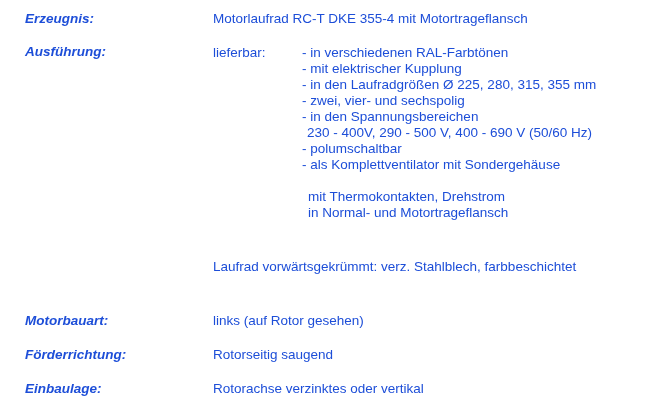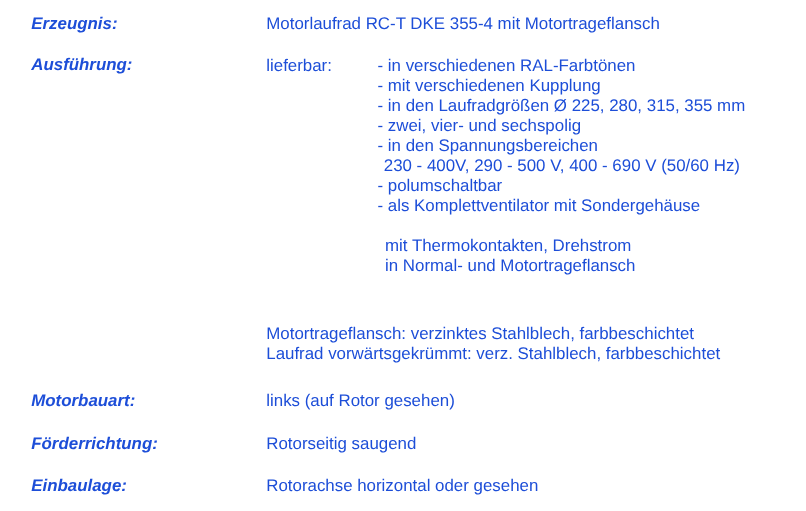--- a/index.html
+++ b/index.html
@@ -44,42 +44,41 @@
 
   <div class="abs field-label" style="top:11px;">Erzeugnis:</div>
   <div class="abs content" style="top:11px;">Motorlaufrad RC-T DKE 355-4 mit Motortrageflansch</div>
 
   <div class="abs field-label" style="top:44px;">Ausführung:</div>
 
   <div class="abs content lieferbar-row" style="top:45px;">
     <div class="lieferbar-label">lieferbar:</div>
     <div>
       <div class="bullet-line">- in verschiedenen RAL-Farbtönen</div>
-      <div class="bullet-line">- mit verschiedenen Kupplung</div>
+      <div class="bullet-line">- mit elektrischer Kupplung</div>
       <div class="bullet-line">- in den Laufradgrößen Ø 225, 280, 315, 355 mm</div>
       <div class="bullet-line">- zwei, vier- und sechspolig</div>
       <div class="bullet-line">- in den Spannungsbereichen</div>
       <div class="bullet-line sub-indent">230 - 400V, 290 - 500 V, 400 - 690 V (50/60 Hz)</div>
       <div class="bullet-line">- polumschaltbar</div>
       <div class="bullet-line">- als Komplettventilator mit Sondergehäuse</div>
     </div>
   </div>
 
   <div class="abs content" style="top:189px;">
     <div class="bullet-line hang-indent">mit Thermokontakten, Drehstrom</div>
     <div class="bullet-line hang-indent">in Normal- und Motortrageflansch</div>
   </div>
 
   <div class="abs content" style="top:259px;">
-    <div class="bullet-line">Motortrageflansch: verzinktes Stahlblech, farbbeschichtet</div>
     <div class="bullet-line">Laufrad vorwärtsgekrümmt: verz. Stahlblech, farbbeschichtet</div>
   </div>
 
   <div class="abs field-label" style="top:313px;">Motorbauart:</div>
   <div class="abs content" style="top:313px;">links (auf Rotor gesehen)</div>
 
   <div class="abs field-label" style="top:347px;">Förderrichtung:</div>
   <div class="abs content" style="top:347px;">Rotorseitig saugend</div>
 
   <div class="abs field-label" style="top:381px;">Einbaulage:</div>
-  <div class="abs content" style="top:381px;">Rotorachse horizontal oder gesehen</div>
+  <div class="abs content" style="top:381px;">Rotorachse verzinktes oder vertikal</div>
 
 </div>
 
 </body></html>

